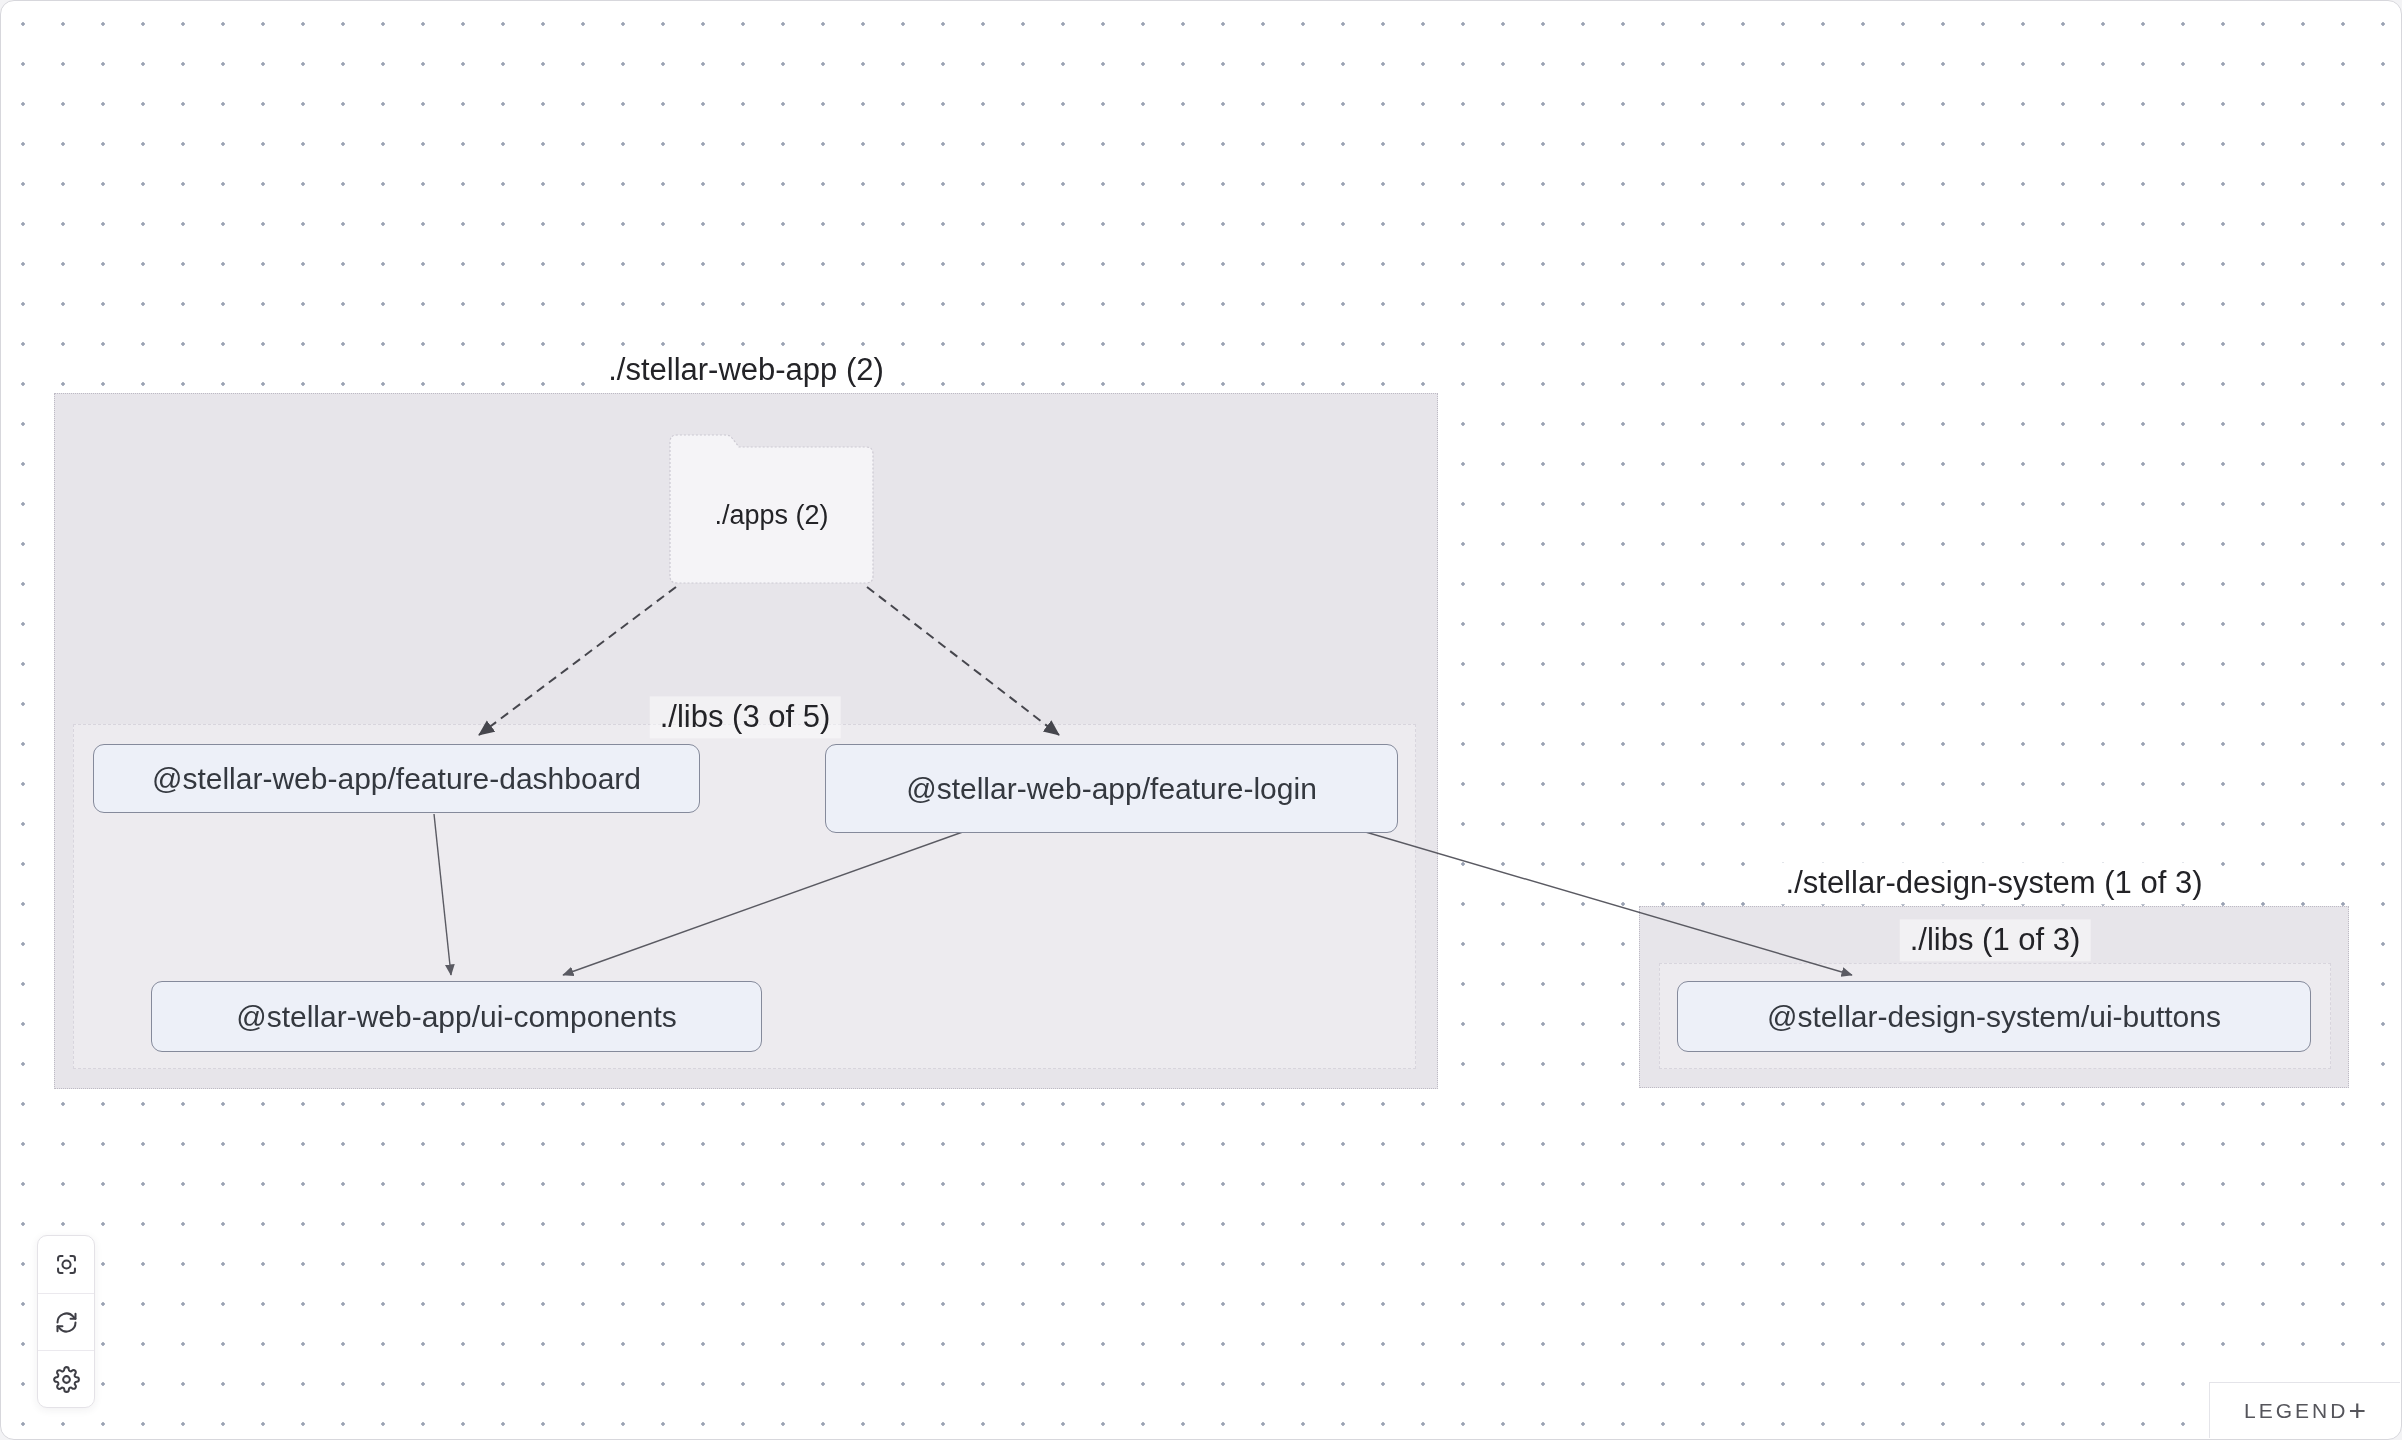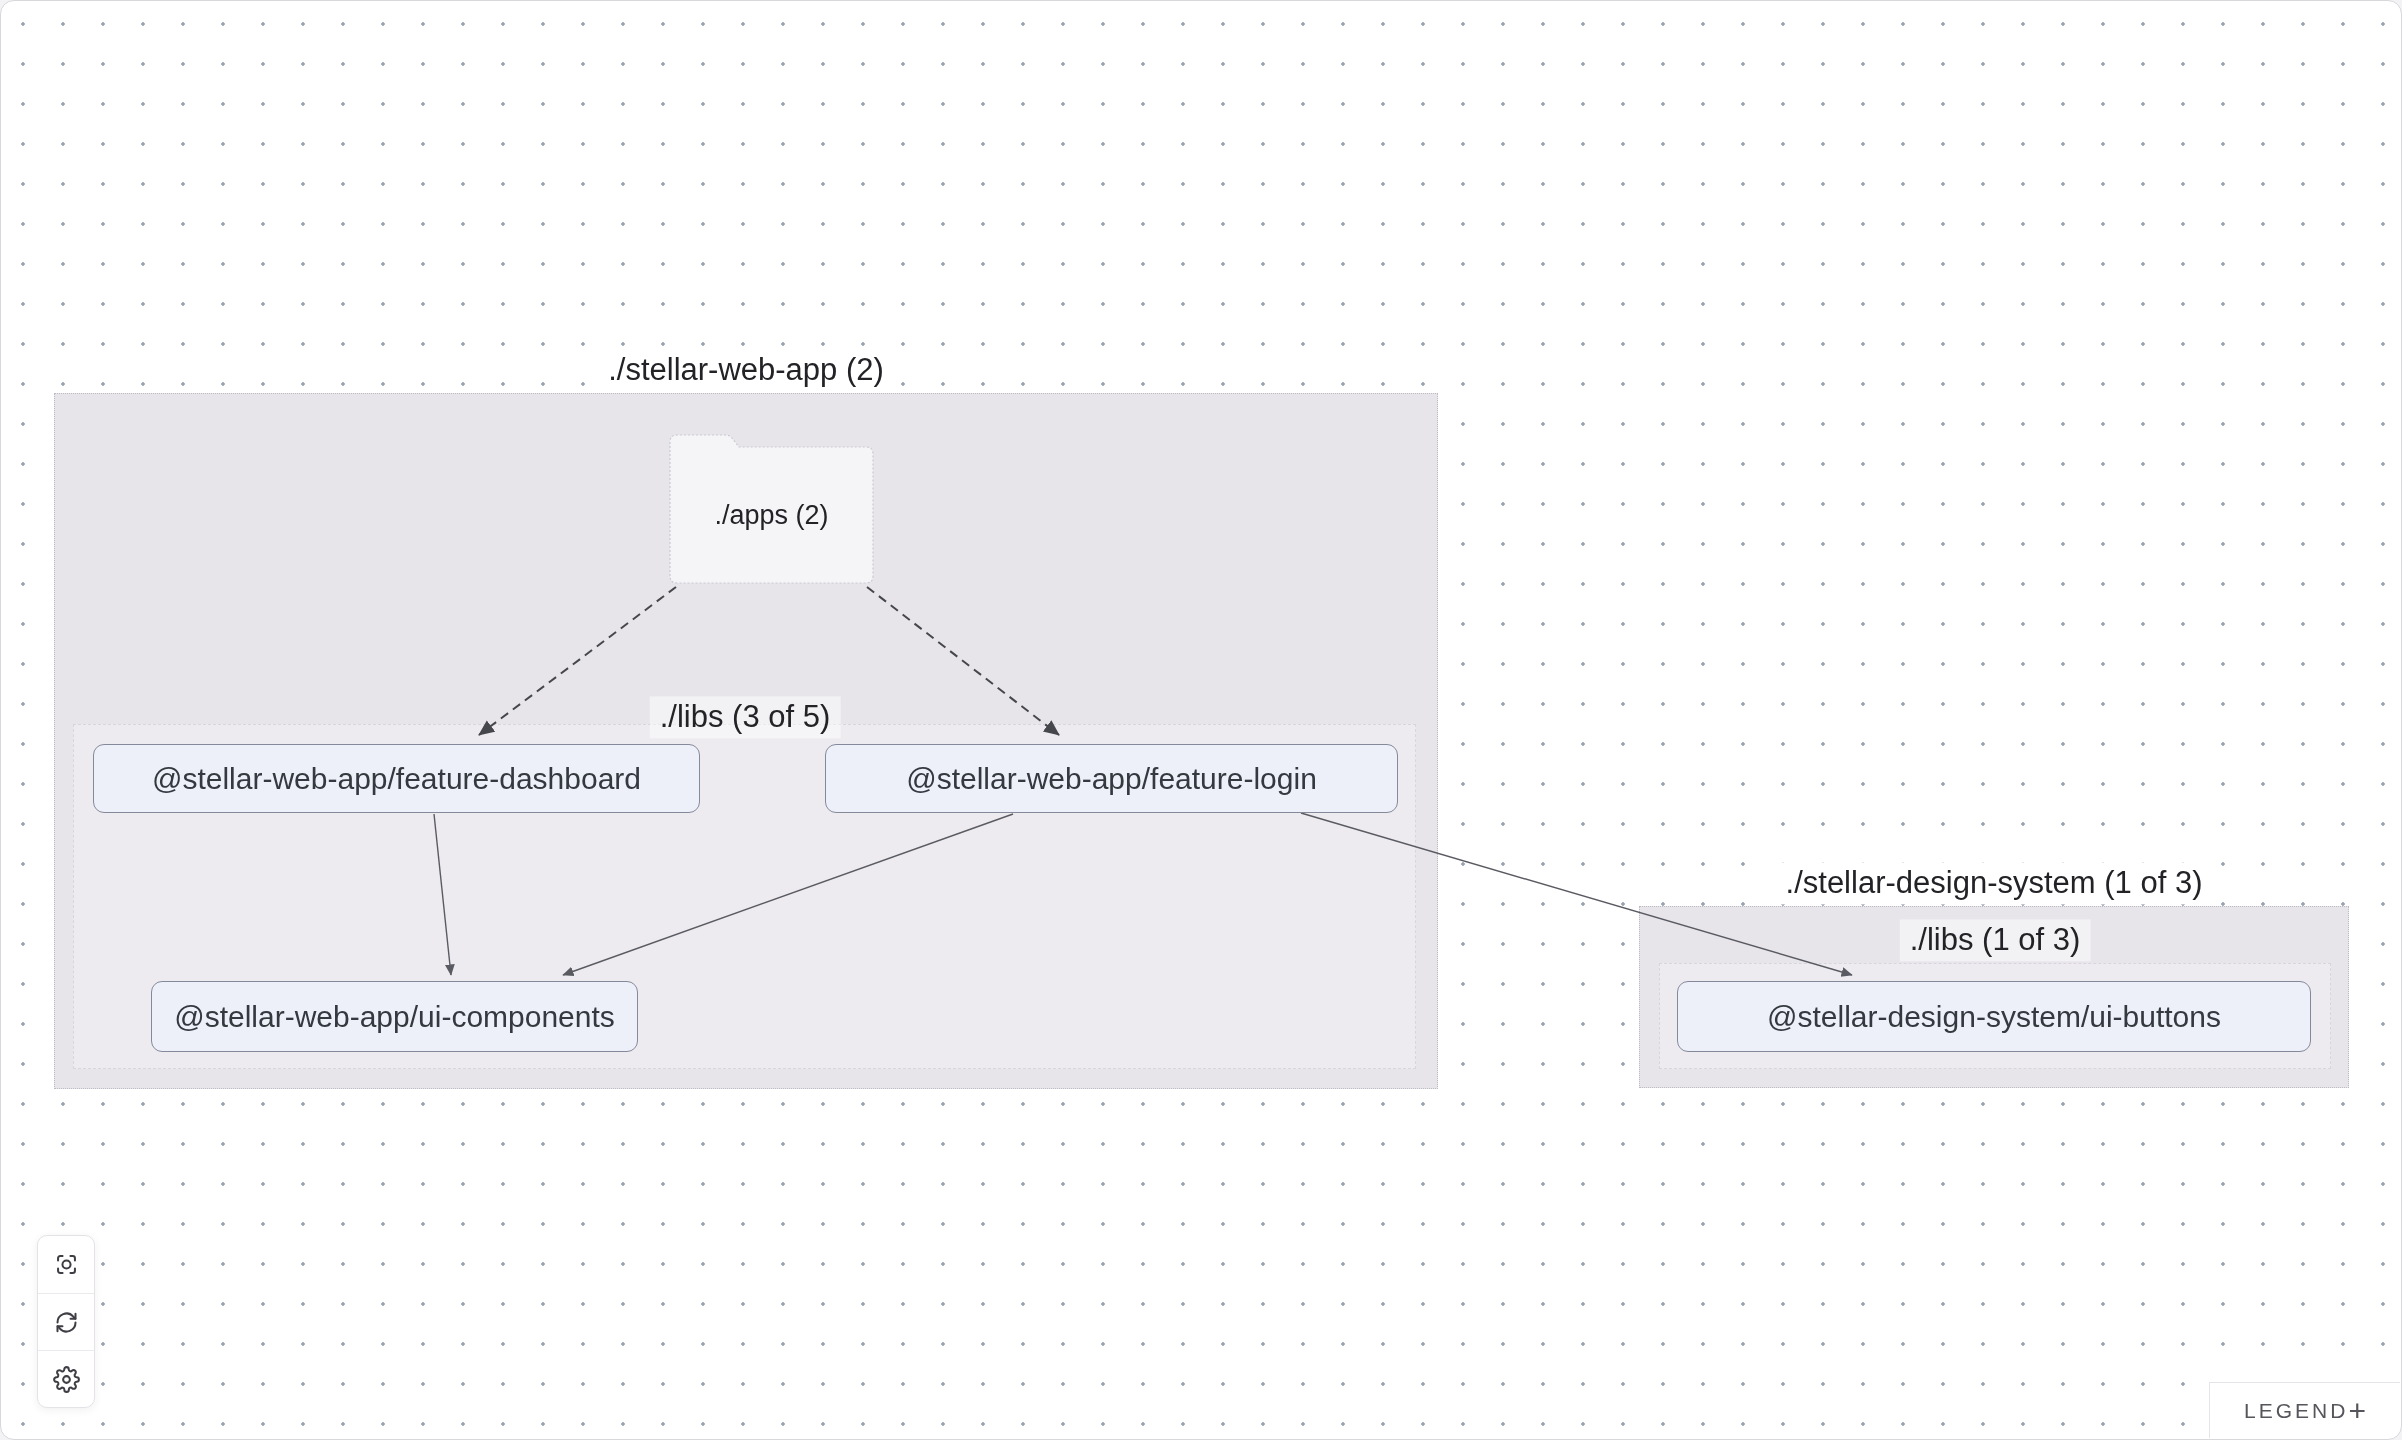--- a/index.html
+++ b/index.html
@@ -104,22 +104,22 @@
   <div class="group-label inner" style="left:1994px;top:960px;">./libs (1 of 3)</div>
 
   <div class="folder">
     <svg width="205" height="150" viewBox="0 0 205 150">
       <path d="M1,142 V8 Q1,1 8,1 H56 Q61,1 63,4 L70,13 H197 Q204,13 204,20 V142 Q204,149 197,149 H8 Q1,149 1,142 Z" fill="#f5f4f7" stroke="#ccc9d2" stroke-width="1.2" stroke-dasharray="2 2"></path>
     </svg>
     <span class="folder-label">./apps (2)</span>
   </div>
 
   <div class="node" style="left:92px;top:743px;width:607px;height:69px;">@stellar-web-app/feature-dashboard</div>
-  <div class="node" style="left:824px;top:743px;width:573px;height:69px;text-align:right;">@stellar-web-app/feature-login</div>
-  <div class="node" style="left:150px;top:980px;width:487px;height:71px;">@stellar-web-app/ui-components</div>
+  <div class="node" style="left:824px;top:743px;width:573px;height:89px;text-align:right;">@stellar-web-app/feature-login</div>
+  <div class="node" style="left:150px;top:980px;width:611px;height:71px;">@stellar-web-app/ui-components</div>
   <div class="node" style="left:1676px;top:980px;width:634px;height:71px;">@stellar-design-system/ui-buttons</div>
 
   <div class="toolbar">
     <button>
       <svg width="27" height="27" viewBox="0 0 24 24">
         <circle cx="12" cy="12" r="3.6"></circle>
         <path d="M4.5 8.5 V6.5 Q4.5 4.5 6.5 4.5 H8.5"></path>
         <path d="M15.5 4.5 H17.5 Q19.5 4.5 19.5 6.5 V8.5"></path>
         <path d="M19.5 15.5 V17.5 Q19.5 19.5 17.5 19.5 H15.5"></path>
         <path d="M8.5 19.5 H6.5 Q4.5 19.5 4.5 17.5 V15.5"></path>

